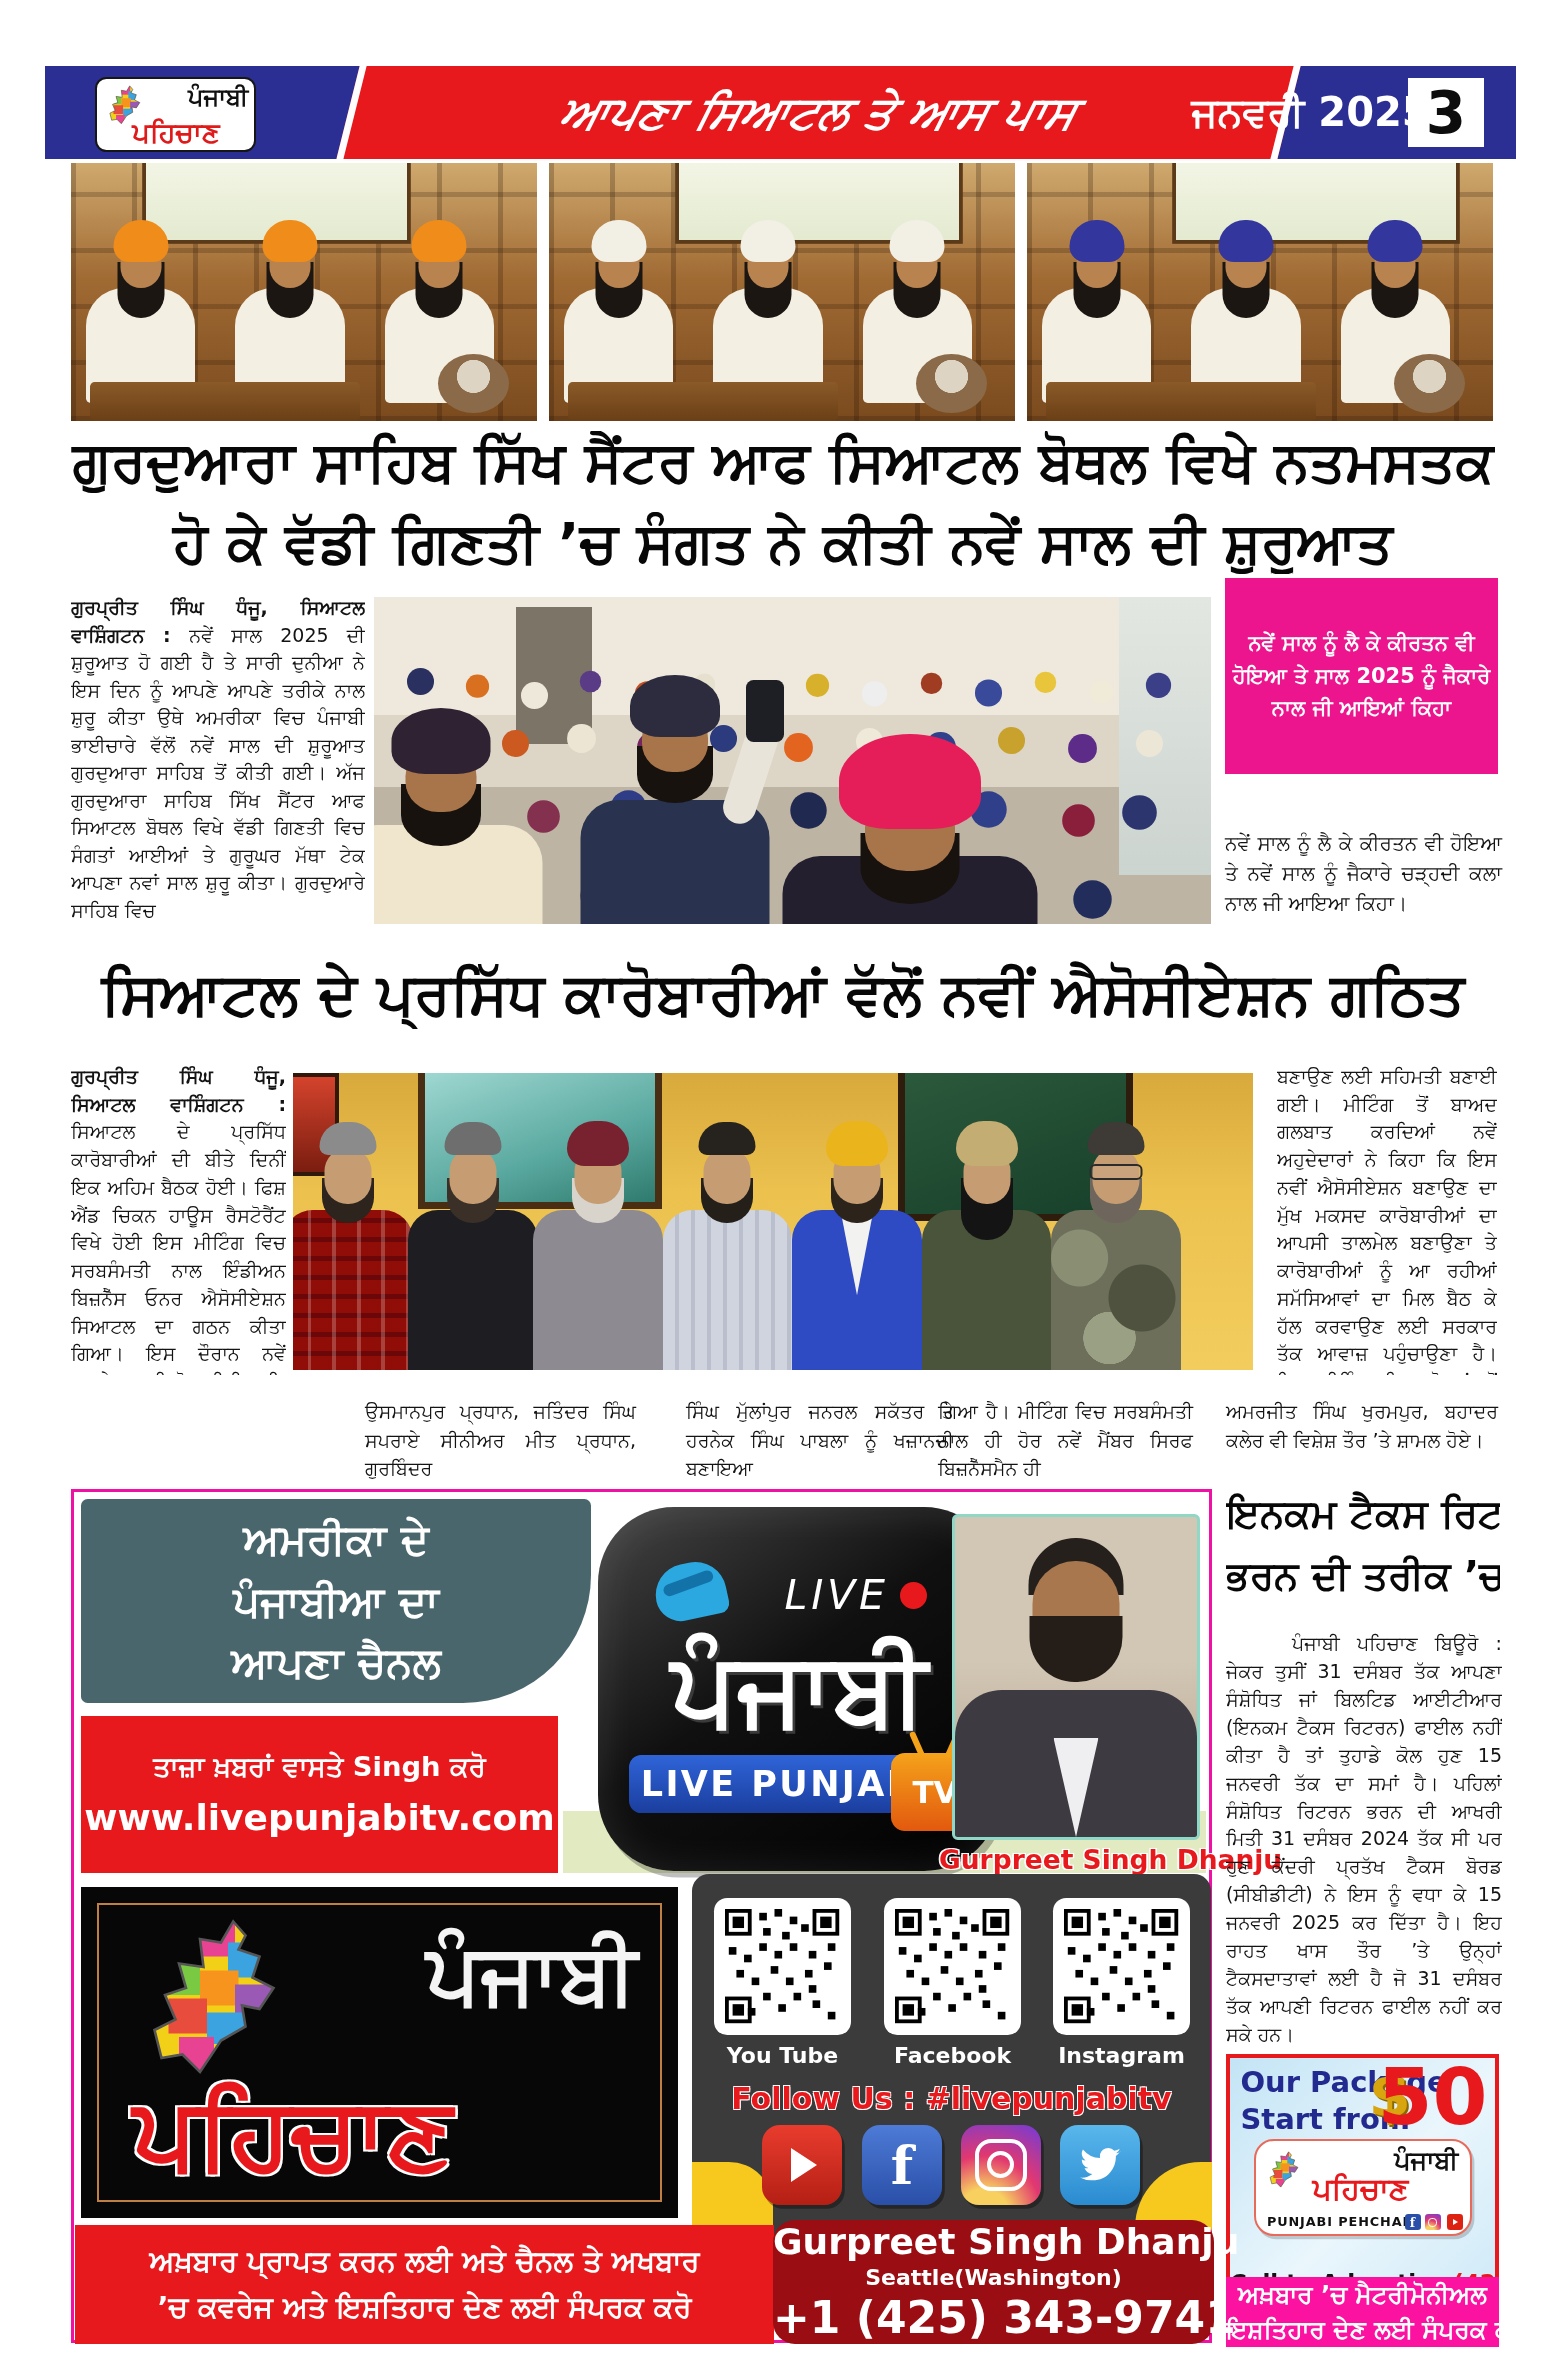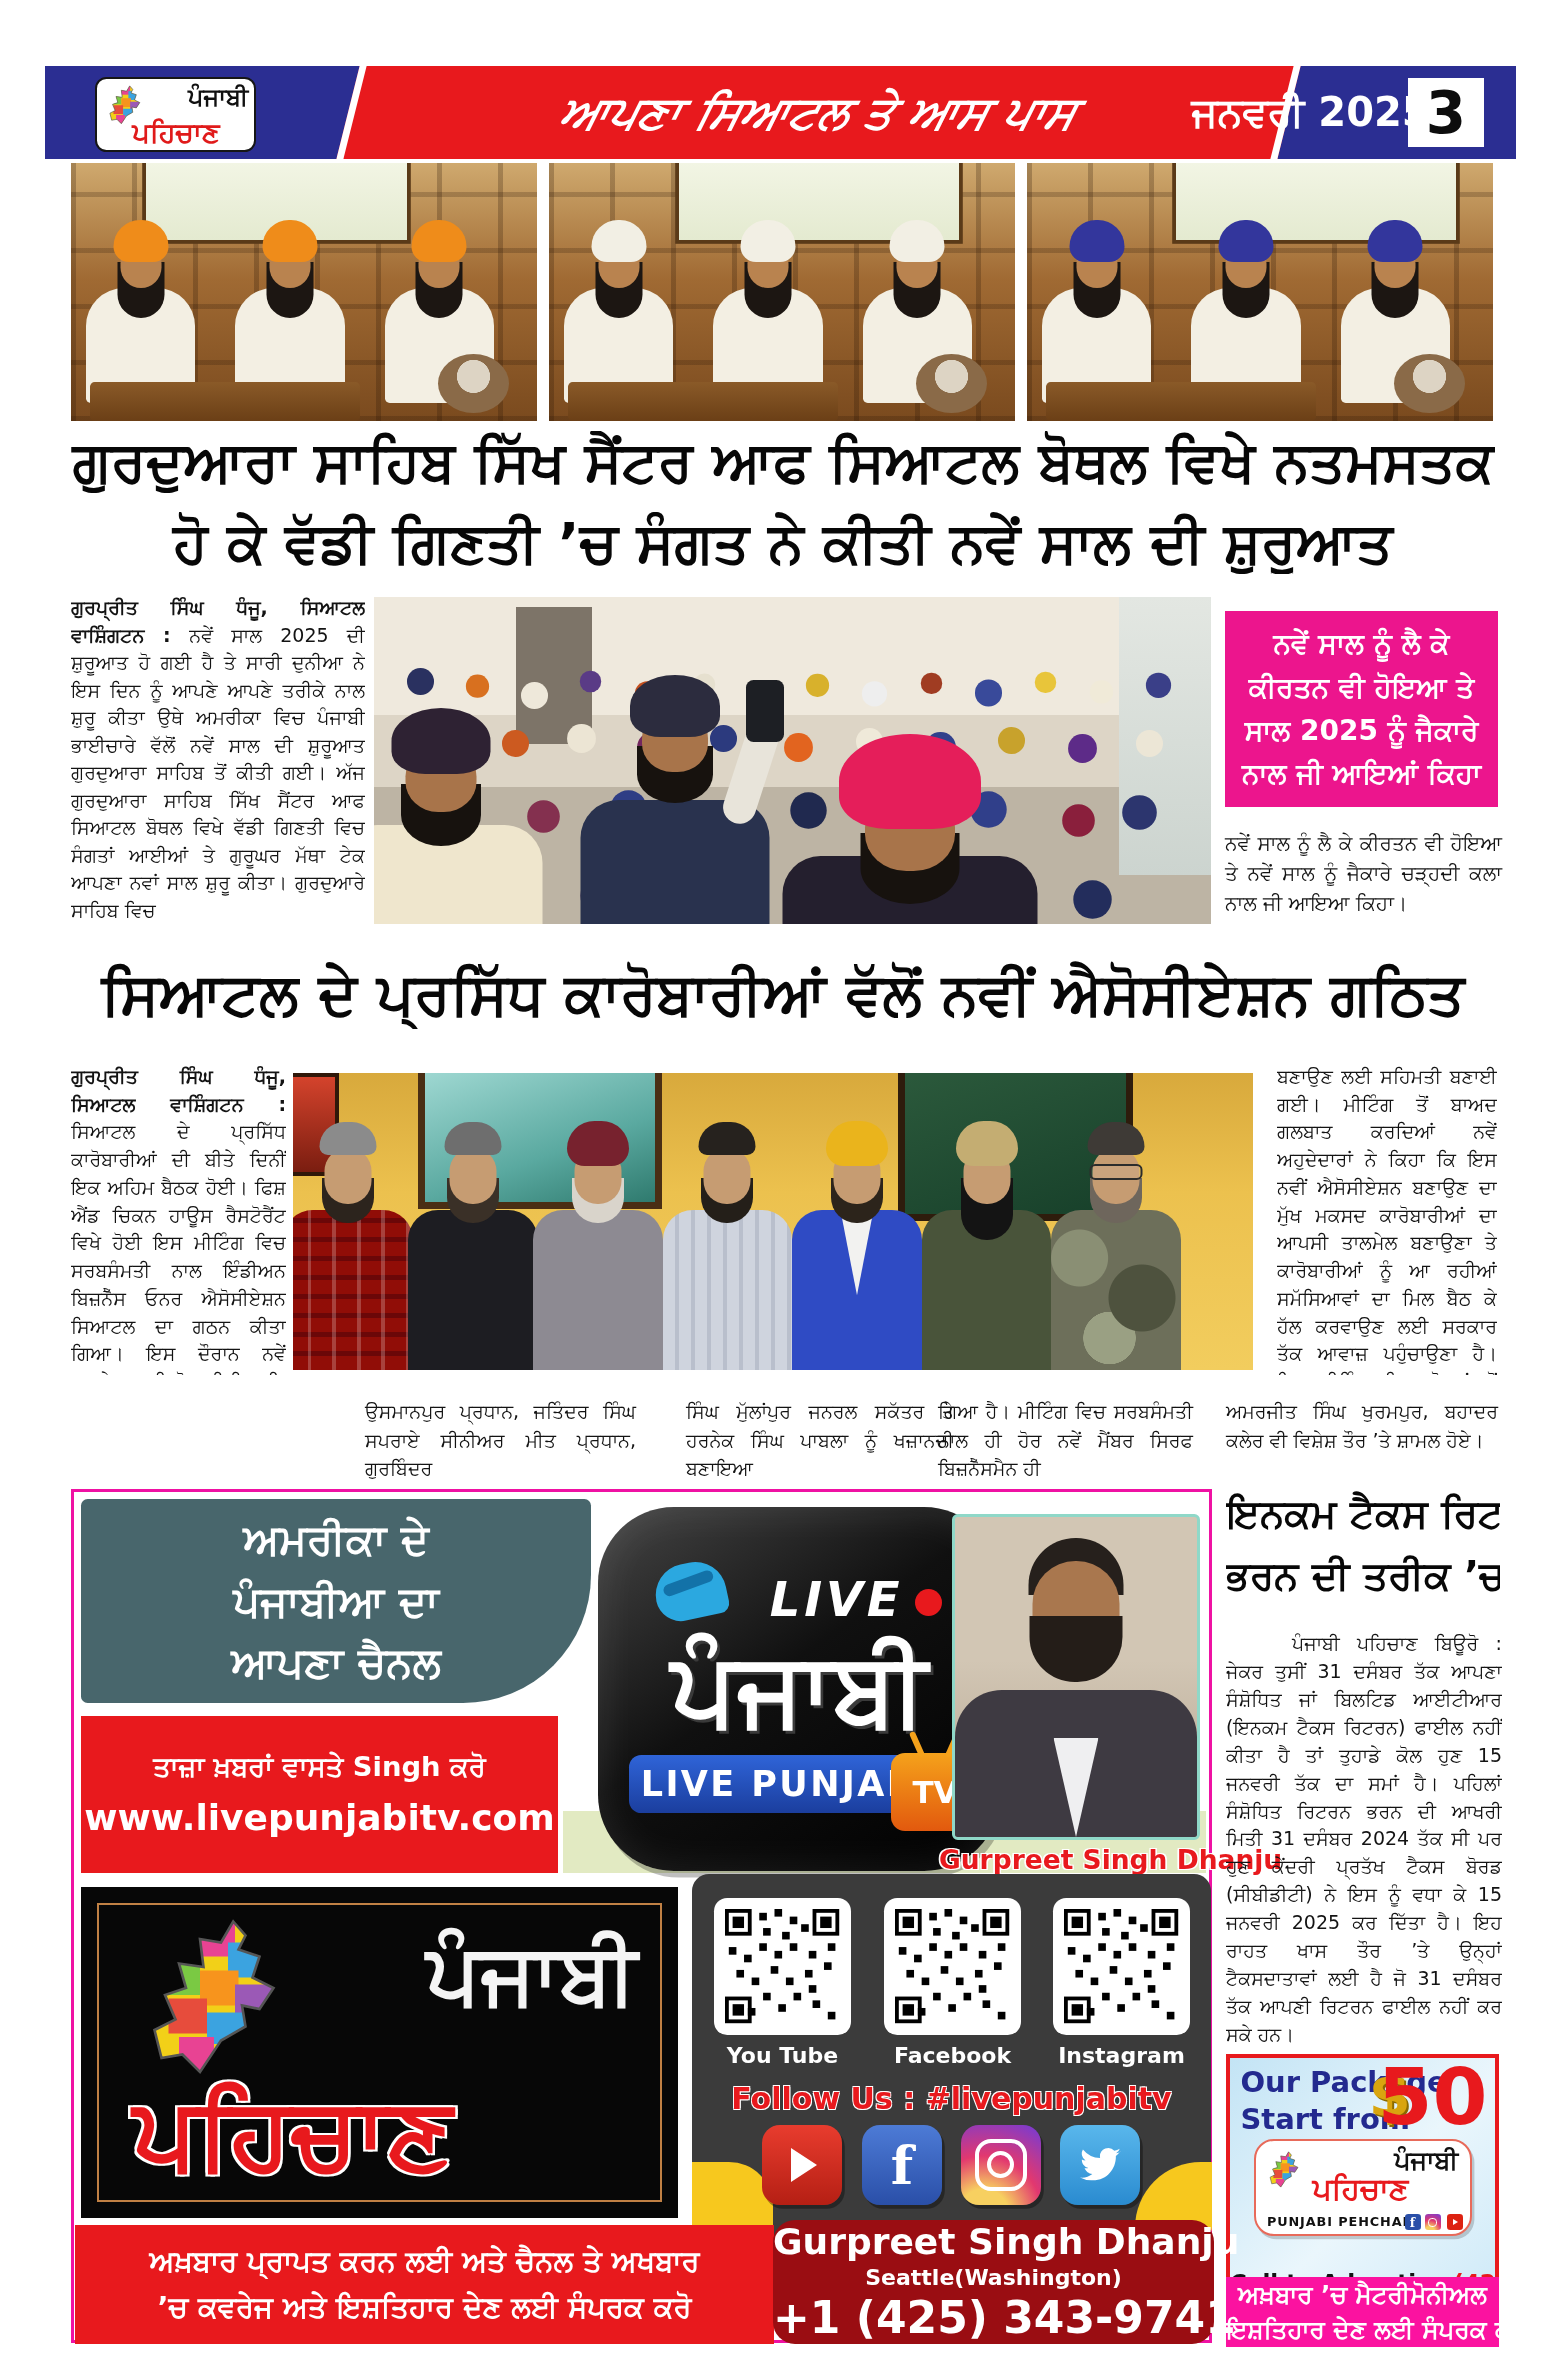--- a/index.html
+++ b/index.html
@@ -76,21 +76,21 @@
   .fm2 .b{top:76px;width:80px;height:62px;}
   .fm2 .body{width:203px;height:46%;background:#efe6cd;}
   .fm3{left:27%;top:24%;width:18%;height:76%;}
   .fm3 .t{top:0;width:90px;height:62px;background:#2c2c3e;}
   .fm3 .f{top:35px;width:66px;height:62px;}
   .fm3 .b{top:71px;width:76px;height:57px;}
   .fm3 .body{width:189px;height:50%;background:#29324e;}
   .fm3 .arm{position:absolute;right:-19px;top:28px;width:33px;height:123px;background:#e8e4da;transform:rotate(18deg);border-radius:19px;}
   .fm3 .phone{position:absolute;right:-33px;top:4.7px;width:38px;height:62px;background:#1d1f24;border-radius:7.6px;}
 
-  .pinkbox{position:absolute;left:1225px;top:611px;width:273px;height:196px;background:#ec158d;color:#fff;font-weight:bold;font-size:28px;line-height:1.55;text-align:center;display:flex;align-items:center;justify-content:center;padding:6.6px;box-sizing:border-box;}
+  .pinkbox{position:absolute;left:1225px;top:578px;width:273px;height:196px;background:#ec158d;color:#fff;font-weight:bold;font-size:21px;line-height:1.55;text-align:center;display:flex;align-items:center;justify-content:center;padding:6.6px;box-sizing:border-box;}
   .sidenote{position:absolute;left:1225px;top:828px;width:277px;font-size:20px;line-height:1.5;text-align:justify;color:#131313;}
 
   
   .h2{position:absolute;left:71px;top:960px;width:1424px;text-align:center;font-size:58px;font-weight:bold;color:#070707;white-space:nowrap;overflow:hidden;}
   .a2-left{position:absolute;left:71px;top:1063px;width:215px;height:312px;font-size:19px;line-height:1.46;text-align:justify;color:#131313;overflow:hidden;}
   .a2-right{position:absolute;left:1277px;top:1063px;width:220px;height:312px;font-size:19px;line-height:1.46;text-align:justify;color:#131313;overflow:hidden;}
   .bmphoto{position:absolute;left:293px;top:1073px;width:960px;height:297px;overflow:hidden;background:linear-gradient(180deg,#d8a93c 0,#ecc14e 40%,#f2cd5e 100%);}
   .frame0{position:absolute;left:-1%;top:0;width:5%;height:32%;background:linear-gradient(#d4432c,#7a1d10);border:4.7px solid #30180a;}
   .frame1{position:absolute;left:13%;top:-3%;width:24%;height:44%;background:linear-gradient(160deg,#9fd8d2,#5aa9a0 60%,#2f7a6e);border:7.6px solid #4a2e14;}
   .frame2{position:absolute;left:63%;top:-5%;width:23%;height:50%;background:linear-gradient(160deg,#2c5a3c,#17402a);border:7.6px solid #2e1c0c;}
@@ -124,21 +124,21 @@
   
   .adbox{position:absolute;left:71px;top:1489px;width:1141px;height:854px;border:3.8px solid #ef11a3;background:#fff;box-sizing:border-box;}
   .adbg-green{position:absolute;left:563px;top:1811px;width:643px;height:62px;background:#e2eac2;}
   .teal{position:absolute;left:81px;top:1499px;width:510px;height:204px;background:#48666c;border-radius:6.6px 6.6px 128px 6.6px;display:flex;flex-direction:column;justify-content:center;gap:12.3px;text-align:center;color:#fff;font-weight:bold;font-size:42px;}
   .login{position:absolute;left:81px;top:1716px;width:477px;height:157px;background:#e8191d;color:#fff;text-align:center;display:flex;flex-direction:column;justify-content:center;gap:14px;}
   .login-l1{font-size:27.4px;font-weight:bold;}
   .login-l2{font-size:36px;font-weight:bold;}
   .tvlogo{position:absolute;left:598px;top:1507px;width:402px;height:364px;background:linear-gradient(145deg,#454545,#101010 45%,#000);border-radius:76px;box-shadow:inset 0 0 43px rgba(255,255,255,.10),4.7px 6.6px 0 rgba(0,0,0,.25);}
   .tv-turb{position:absolute;top:56px;left:57px;width:71px;height:56px;background:#2ba8e0;border-radius:35px 35px 11.4px 28px;transform:rotate(-12deg);}
   .tv-turb::after{content:"";position:absolute;left:8.5px;top:14px;width:52px;height:12.3px;background:#1372a8;border-radius:6.6px;transform:rotate(-8deg);}
-  .tv-live{position:absolute;top:64px;left:114px;right:0;text-align:center;color:#fff;font-weight:bold;font-style:italic;font-size:48px;letter-spacing:3.8px;}
+  .tv-live{position:absolute;top:64px;left:114px;right:0;text-align:center;color:#fff;font-weight:normal;font-style:italic;font-size:41px;letter-spacing:3.8px;}
   .tv-dot{display:inline-block;width:27.4px;height:27.4px;background:#e8191d;border-radius:50%;margin-left:11.4px;}
   .tv-punjabi{position:absolute;top:122px;left:0;right:0;text-align:center;color:#fff;font-weight:bold;font-size:102px;text-shadow:2.8px 2.8px 0 #3a3a3a;}
   .tv-bar{position:absolute;left:31px;right:57px;bottom:58px;height:58px;background:linear-gradient(180deg,#2f64d8,#1b3e9e);border-radius:12.3px;display:flex;align-items:center;justify-content:center;color:#fff;font-weight:bold;font-size:35px;letter-spacing:2.4px;}
   .tvset{position:absolute;right:21px;bottom:40px;width:88px;height:78px;background:linear-gradient(#f5a21b,#e2590e);border-radius:14px;display:flex;align-items:center;justify-content:center;color:#fff;font-weight:bold;font-size:31px;}
   .tvset::before,.tvset::after{content:"";position:absolute;top:-22px;width:5.7px;height:26.5px;background:#f5a21b;border-radius:3.8px;}
   .tvset::before{left:23px;transform:rotate(-24deg);}
   .tvset::after{right:23px;transform:rotate(24deg);}
   .person{position:absolute;left:952px;top:1514px;width:248px;height:326px;border:3.8px solid #8fd8c8;border-radius:5.7px;background:linear-gradient(180deg,#d2c6b4 0 45%,#b3a591 100%);overflow:hidden;box-sizing:border-box;}
   .p-hair{position:absolute;top:21px;left:50%;transform:translateX(-50%);width:95px;height:57px;background:#26201c;border-radius:47px 47px 0 0;}
   .p-face{position:absolute;top:44px;left:50%;transform:translateX(-50%);width:87px;height:99px;background:#a9774e;border-radius:43px;}

